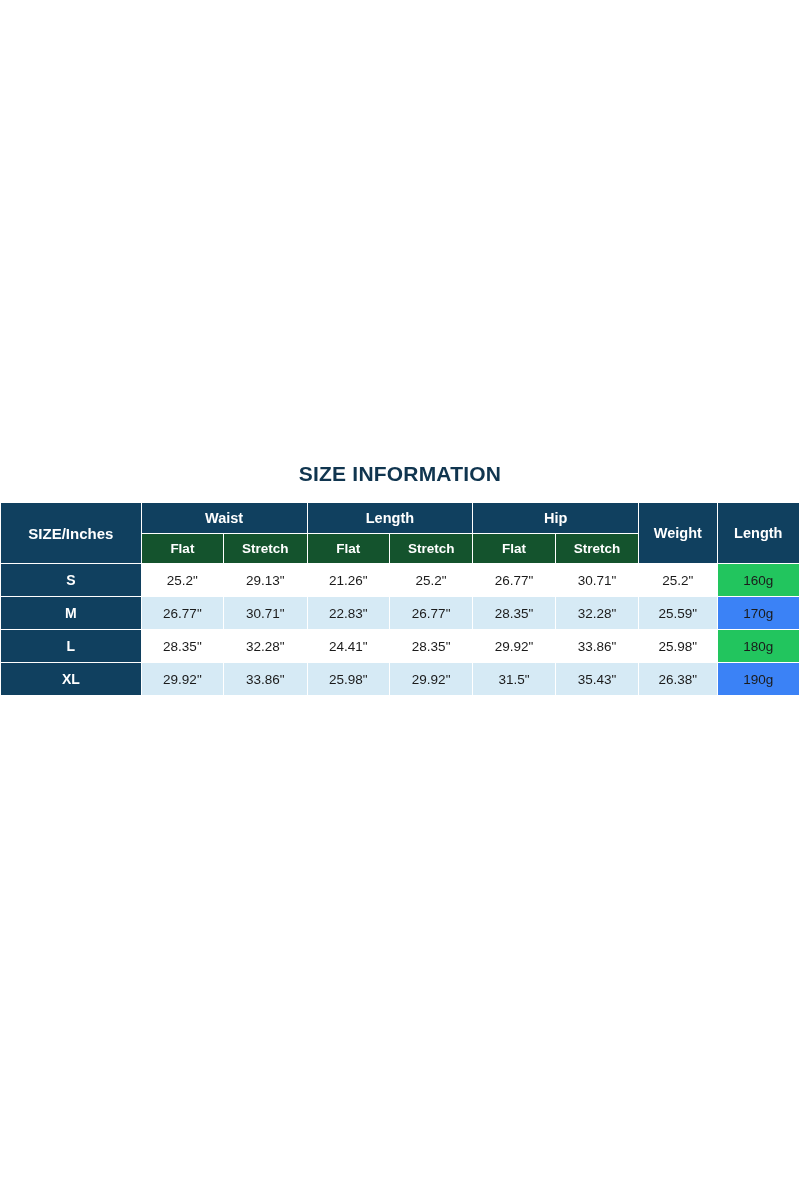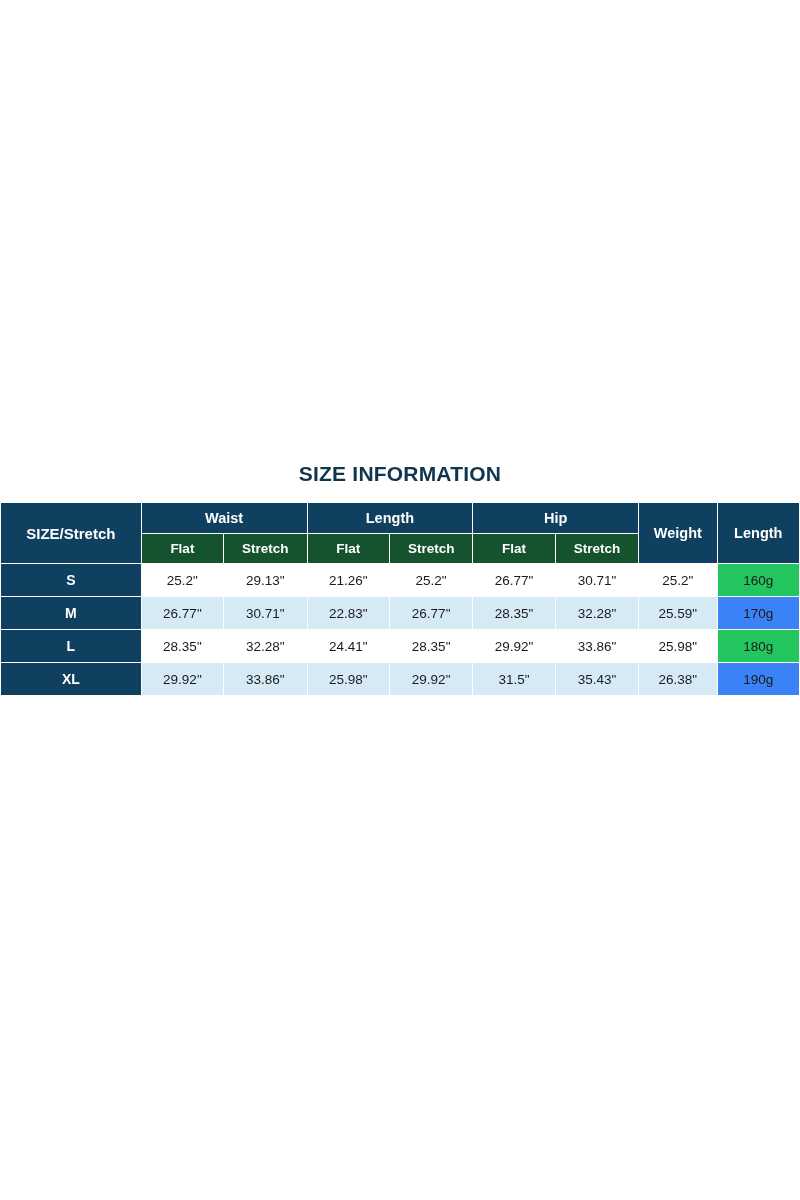--- a/index.html
+++ b/index.html
@@ -122,21 +122,21 @@
       <col class="c-str">
       <col class="c-nar">
       <col class="c-str">
       <col class="c-nar">
       <col class="c-str">
       <col class="c-len">
       <col class="c-wt">
     </colgroup>
     <thead>
       <tr>
-        <th class="hdr-sizecol" rowspan="2">SIZE/Stretch</th>
+        <th class="hdr-sizecol" rowspan="2">SIZE/Inches</th>
         <th class="hdr" colspan="2">Waist</th>
         <th class="hdr" colspan="2">Length</th>
         <th class="hdr" colspan="2">Hip</th>
         <th class="hdr" rowspan="2">Weight</th>
         <th class="hdr" rowspan="2">Length</th>
       </tr>
       <tr>
         <th class="hdr-sub">Flat</th>
         <th class="hdr-sub">Stretch</th>
         <th class="hdr-sub">Flat</th>

